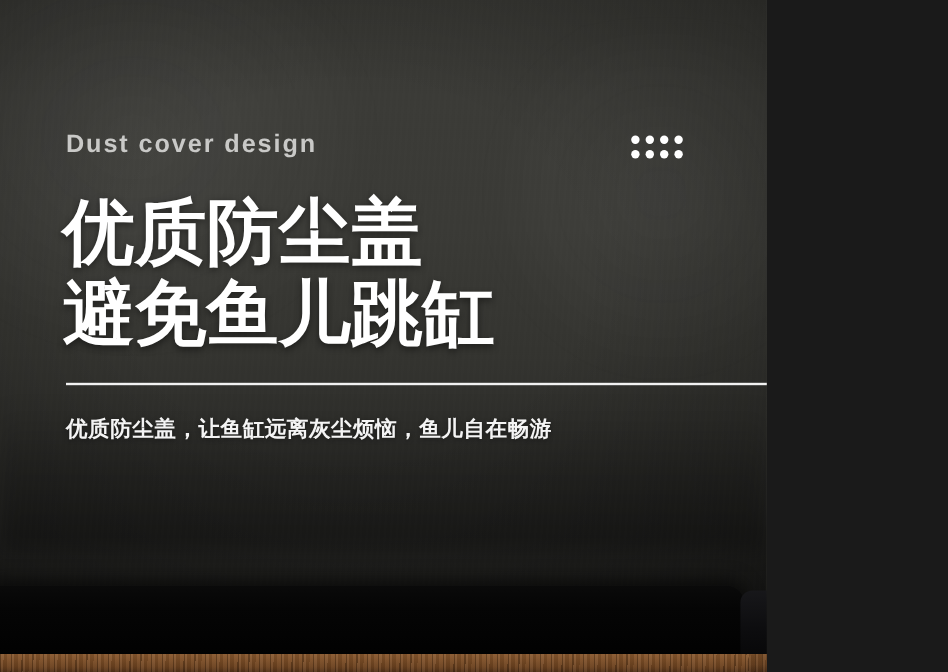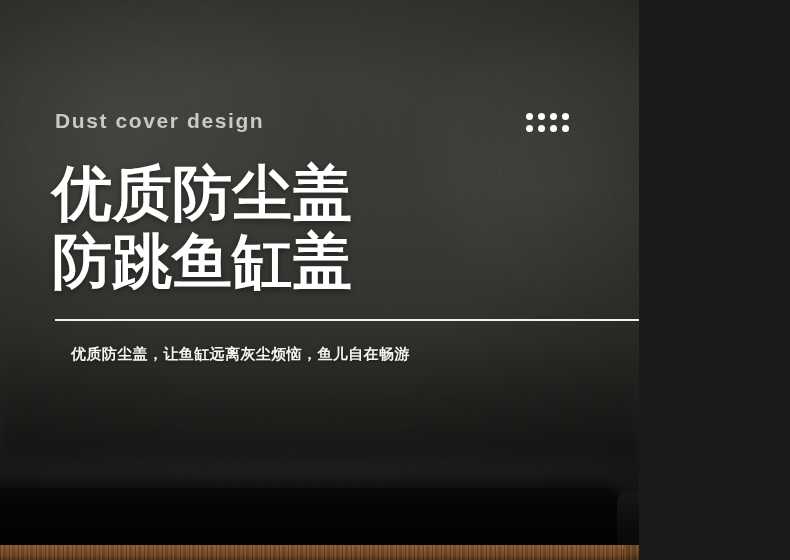--- a/index.html
+++ b/index.html
@@ -196,24 +196,24 @@
   .divider {
     position: absolute;
     left: 55px;
     top: 319px;
     width: 670px;
     height: 2px;
     background: #f2f2f2;
   }
   .subtitle {
     position: absolute;
-    left: 71px;
+    left: 55px;
     top: 345px;
     color: #f4f4f4;
-    font-size: 15px;
+    font-size: 18px;
     font-weight: bold;
     letter-spacing: 0.4px;
     white-space: nowrap;
     text-shadow: 0 1px 4px rgba(0,0,0,0.4);
   }
 </style>
 </head>
 <body>
 
 <div id="banner">
@@ -240,21 +240,21 @@
       <i></i>
       <i></i>
       <i></i>
       <i></i>
       <i></i>
       <i></i>
     </div>
 
     <div class="headline">
       <span class="line">优质防尘盖</span>
-      <span class="line">防跳鱼缸盖</span>
+      <span class="line">避免鱼儿跳缸</span>
     </div>
 
     <div class="divider"></div>
 
     <div class="subtitle">优质防尘盖，让鱼缸远离灰尘烦恼，鱼儿自在畅游</div>
 
   </div>
 </div>
 
 </body></html>

